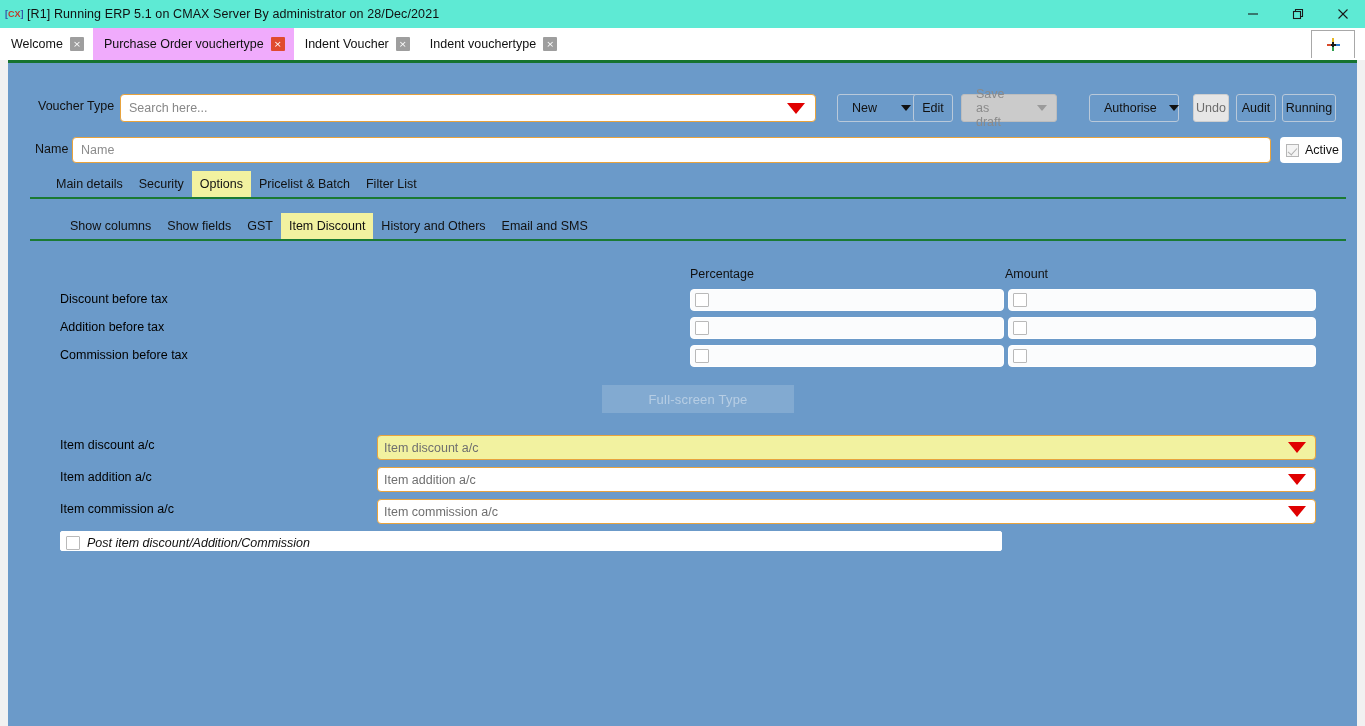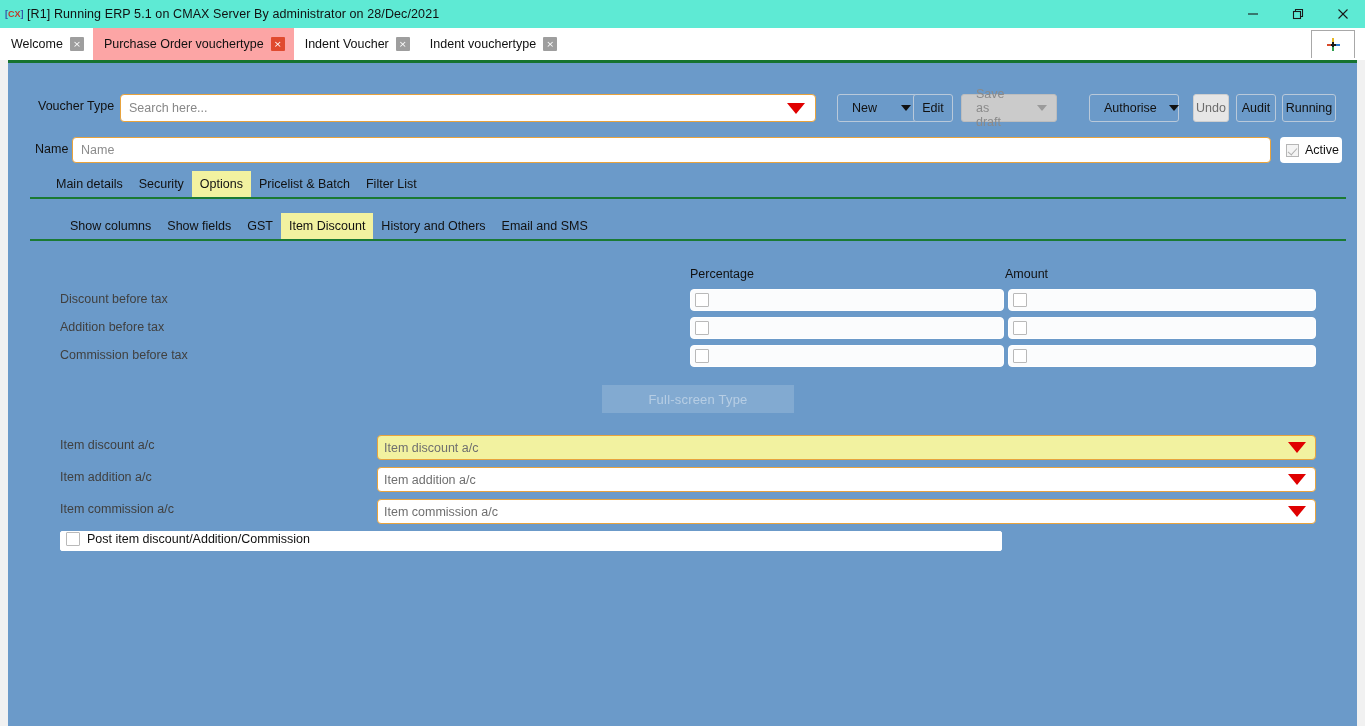--- a/index.html
+++ b/index.html
@@ -54,21 +54,21 @@
     display: flex; align-items: stretch;
   }
   .tab {
     display: flex; align-items: center;
     padding: 0 9px 0 11px;
     font-size: 12.5px; color: #111;
     white-space: nowrap;
     height: 32px;
     cursor: default;
   }
-  .tab.active { background: #fca5a5; }
+  .tab.active { background: #f0abfc; }
   .tab-label { margin-right: 7px; }
   .tab-close {
     width: 14px; height: 14px;
     background: #9e9e9e;
     color: #ffffff;
     font-size: 9.5px; line-height: 14px;
     text-align: center;
     font-family: "DejaVu Sans", sans-serif;
     border-radius: 1px;
   }
@@ -250,21 +250,21 @@
   .col-head {
     position: absolute;
     font-size: 12.5px; color: #111;
   }
   .col-head.pct { left: 682px; top: 8px; }
   .col-head.amt { left: 997px; top: 8px; }
 
   .frow { position: absolute; left: 0; width: 1349px; height: 22px; }
   .frow .flabel {
     position: absolute; left: 52px; top: 3px;
-    font-size: 12.5px; color: #404040;
+    font-size: 12.5px; color: #000000;
     white-space: nowrap;
   }
   .input-cb {
     position: absolute; height: 22px;
     background: #fbfcfd;
     border: 1px solid #ffffff;
     border-radius: 4px;
     display: flex; align-items: center;
     padding-left: 4px;
   }
@@ -297,22 +297,23 @@
   .combo .ci::placeholder { color: #6f6f6f; }
   .combo.focused .ci { color: #3a3a3a; }
   .combo .dd-arrow { margin-right: 9px; }
 
   .postrow {
     position: absolute; left: 52px; top: 272px;
     width: 942px; height: 20px;
     background: #ffffff;
     border: 1px solid #ffffff;
     border-radius: 2px;
-    display: flex; align-items: flex-start;
+    display: flex; align-items: flex-end;
     padding-left: 5px;
+    font-style: italic;
   }
   .postrow .cb-sq { margin-right: 7px; }
   .postrow .ptxt { font-size: 12.5px; color: #111; }
 
   
   .watermark {
     position: absolute; left: 594px; top: 322px;
     width: 192px; height: 28px;
     background: rgba(255,255,255,0.16);
     display: flex; align-items: center; justify-content: center;

